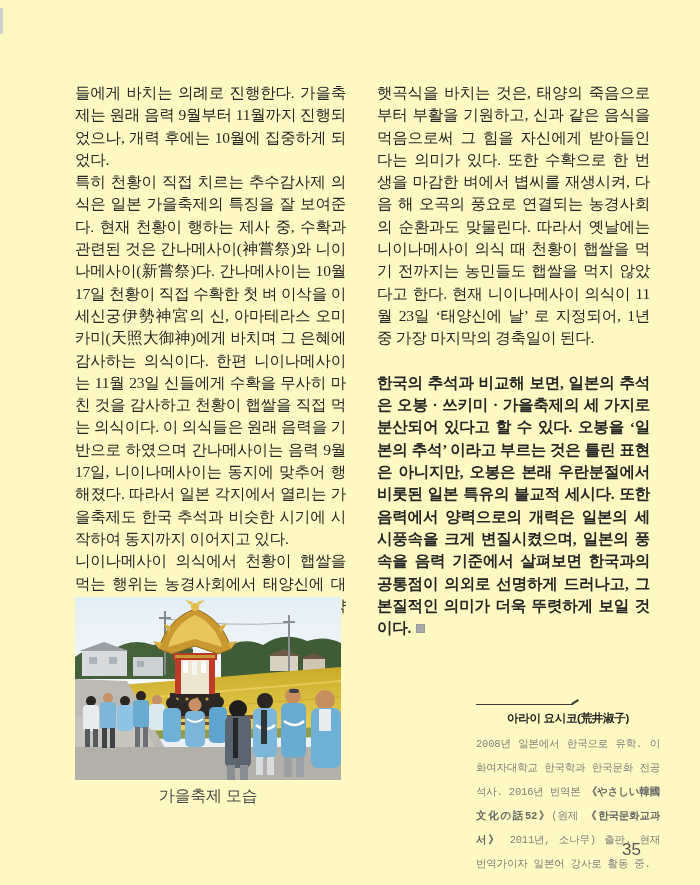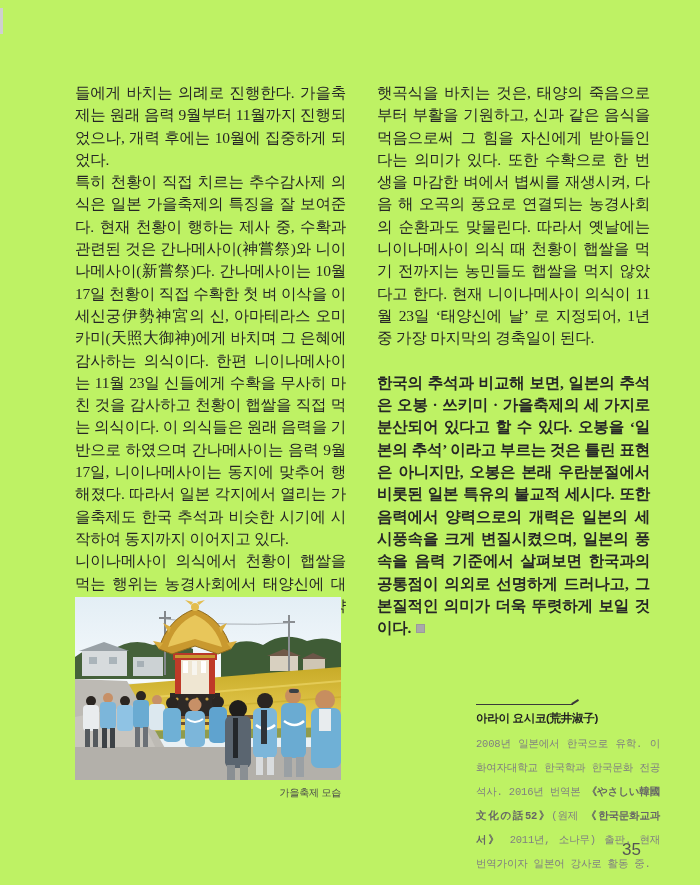--- a/index.html
+++ b/index.html
@@ -1,19 +1,19 @@
 <!DOCTYPE html>
 <html><head>
 <meta charset="utf-8">
 <style>
   html,body{margin:0;padding:0;background:#ffffff;}
   .page{
     position:relative;
     width:700px;height:885px;
-    background:#bef264;
+    background:#fef9c3;
     overflow:hidden;
     font-family:"Liberation Serif", serif;
   }
   .edge-mark{
     position:absolute;left:0;top:8px;width:3px;height:26px;
     background:#cfcfcf;
   }
   .col{
     position:absolute;top:82px;
     color:#262626;
@@ -32,41 +32,42 @@
     box-shadow:inset 0 0 0 1px #9a9a9a;
   }
   .photo-block{
     position:absolute;left:75px;top:597px;width:266px;margin:0;
   }
   .photo{
     width:266px;height:183px;overflow:hidden;background:#e9f1f5;
   }
   .photo svg{display:block;}
   figcaption{
-    margin-top:6px;text-align:right;
-    font-family:Liberation Sans, sans-serif;
-    font-size:10px;color:#4a4a4a;letter-spacing:-0.2px;
+    margin-top:6px;text-align:center;
+    font-family:Liberation Serif, serif;
+    font-size:16px;color:#4a4a4a;letter-spacing:-0.2px;
   }
   .author-bio{
     position:absolute;left:476px;top:704px;width:184px;
     font-family:"Liberation Sans", sans-serif;
   }
   .bio-rule{
     position:relative;width:97px;height:2px;
     border-top:1.5px solid #3a3a3a;
   }
   .bio-rule .tick{
     position:absolute;right:-6px;top:-4px;
     width:8px;height:1.5px;background:#3a3a3a;
     transform:rotate(-32deg);
   }
   .bio-name{
     margin-top:4px;
     font-size:11.5px;font-weight:bold;color:#222;
     letter-spacing:-0.3px;
+    text-align:center;
   }
   .bio-text{
     margin:6px 0 0 0;
     font-size:10.5px;line-height:24px;color:#808080;
     text-align:justify;word-break:break-all;letter-spacing:-0.2px;font-family:Liberation Mono, monospace;
   }
   .bio-text b{color:#666;}
   .page-number{
     position:absolute;left:622px;top:840px;
     font-family:"Liberation Sans", sans-serif;

